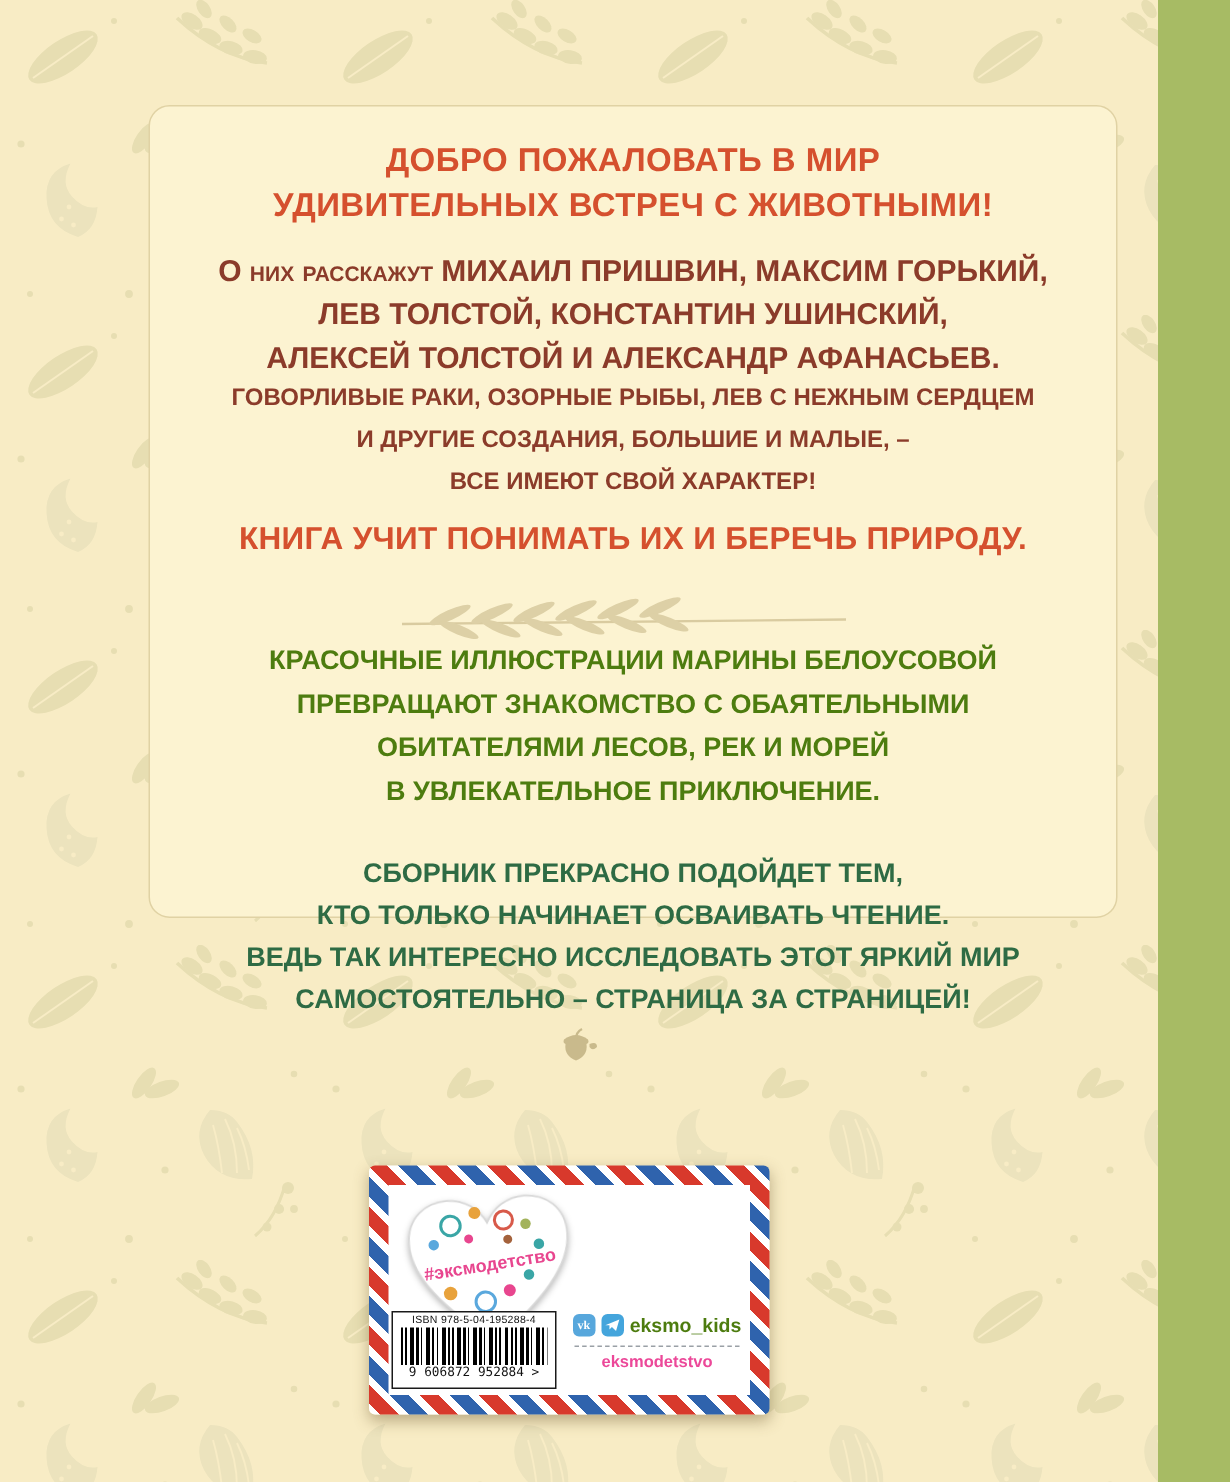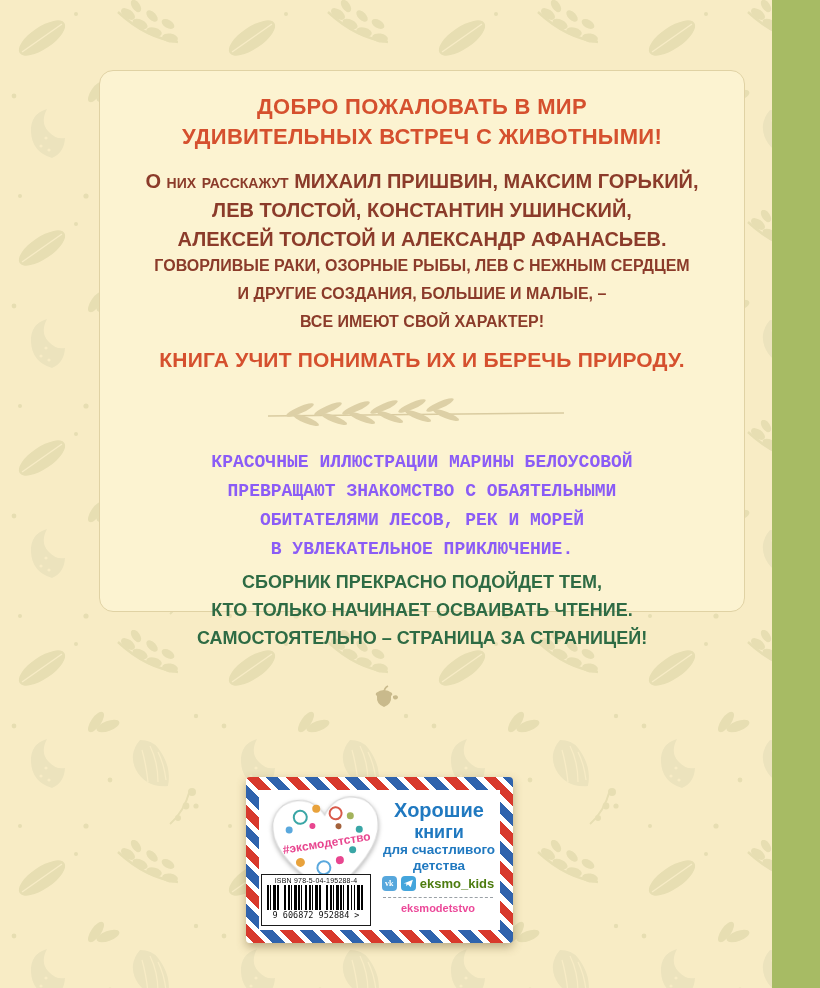--- a/index.html
+++ b/index.html
@@ -18,21 +18,21 @@
     background:#fcf3d1;border:1.5px solid #e0d2a4;border-radius:14px;
     box-sizing:border-box;
   }
   .block{position:absolute;left:0;right:0;text-align:center;font-weight:bold;}
   .ln{white-space:nowrap;}
   .welcome{top:21px;font-size:22px;line-height:30px;color:#d5502e;letter-spacing:.3px;}
   .authors{top:96px;font-size:20px;line-height:29px;color:#8b3b2a;font-variant:small-caps;}
   .characters{top:181px;font-size:16px;line-height:28px;color:#8b3b2a;}
   .moral{top:276px;font-size:21px;line-height:26px;color:#d5502e;letter-spacing:.2px;}
   .twig{position:absolute;top:327px;left:50%;transform:translateX(-52%);}
-  .green1{top:377px;font-size:18px;line-height:29px;color:#8b5cf6;font-family:Liberation Mono, monospace;}
+  .green1{top:355px;font-size:18px;line-height:29px;color:#4d7c0f;}
   .green2{top:497px;font-size:18px;line-height:28px;color:#2e6b44;}
   .acorn{position:absolute;left:269px;top:612px;width:30px;height:26px;}
   
   .label{
     position:absolute;left:246px;top:777px;width:267px;height:166px;
     border-radius:4px;box-shadow:0 4px 10px rgba(110,90,50,.45);
     background:repeating-linear-gradient(45deg,
       #ffffff 0 5px,#d8392c 5px 14px,#ffffff 14px 19px,#2f63ad 19px 28px);
   }
   .label-inner{position:absolute;left:13px;top:13px;right:13px;bottom:13px;background:#ffffff;}
@@ -178,20 +178,21 @@
   <div class="block green1">
     <div class="ln">КРАСОЧНЫЕ ИЛЛЮСТРАЦИИ МАРИНЫ БЕЛОУСОВОЙ</div>
     <div class="ln">ПРЕВРАЩАЮТ ЗНАКОМСТВО С ОБАЯТЕЛЬНЫМИ</div>
     <div class="ln">ОБИТАТЕЛЯМИ ЛЕСОВ, РЕК И МОРЕЙ</div>
     <div class="ln">В УВЛЕКАТЕЛЬНОЕ ПРИКЛЮЧЕНИЕ.</div>
   </div>
 
   <div class="block green2">
     <div class="ln">СБОРНИК ПРЕКРАСНО ПОДОЙДЕТ ТЕМ,</div>
     <div class="ln">КТО ТОЛЬКО НАЧИНАЕТ ОСВАИВАТЬ ЧТЕНИЕ.</div>
+    <div class="ln">ВЕДЬ ТАК ИНТЕРЕСНО ИССЛЕДОВАТЬ ЭТОТ ЯРКИЙ МИР</div>
     <div class="ln">САМОСТОЯТЕЛЬНО – СТРАНИЦА ЗА СТРАНИЦЕЙ!</div>
   </div>
 
   <svg class="acorn" viewBox="0 0 30 26" xmlns="http://www.w3.org/2000/svg">
     <g fill="#c9ba8c">
       <path d="M7 10 q8 -6 16 0 q1 2 -1 3 l-14 0 q-2 -1 -1 -3 z"></path>
       <path d="M8 13 h14 q1 8 -7 11 q-8 -3 -7 -11 z"></path>
       <path d="M15 10 q0 -5 4 -7" stroke="#c9ba8c" stroke-width="1.6" fill="none"></path>
       <path d="M24 13 q5 -2 5 2 q-3 3 -5 0 z"></path>
     </g>
@@ -215,26 +216,20 @@
       <span class="doodle d-brown" style="left:70px;top:30px;width:6px;height:6px;"></span>
       <span class="doodle d-orange" style="left:28px;top:62px;width:9px;height:9px;"></span>
       <span class="doodle d-blue ring r-blue" style="left:48px;top:66px;width:11px;height:11px;"></span>
       <span class="doodle d-pink" style="left:68px;top:63px;width:8px;height:8px;"></span>
       <span class="doodle d-teal" style="left:82px;top:54px;width:7px;height:7px;"></span>
       <span class="doodle d-red" style="left:40px;top:80px;width:7px;height:7px;"></span>
       <span class="doodle d-olive" style="left:56px;top:82px;width:6px;height:6px;"></span>
       <span class="hashtag">#эксмодетство</span>
     </div>
 
-    <div class="slogan">
-      <div class="slg1">Хорошие</div>
-      <div class="slg2">книги</div>
-      <div class="slg3">для счастливого</div>
-      <div class="slg4">детства</div>
-    </div>
 
     <div class="barcode-box">
       <div class="isbn">ISBN 978-5-04-195288-4</div>
       <div class="bars"></div>
       <div class="bdigits">
         <span>9 606872 952884</span>
         <span>&gt;</span>
       </div>
     </div>
 

